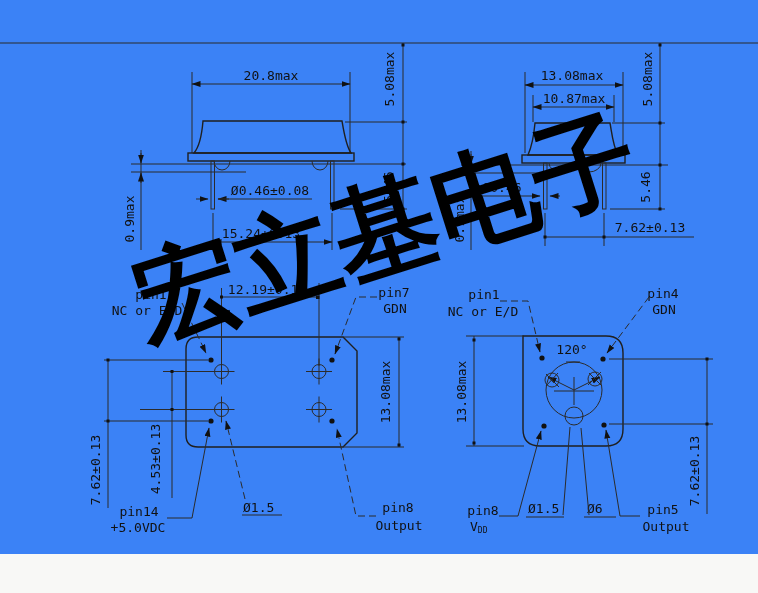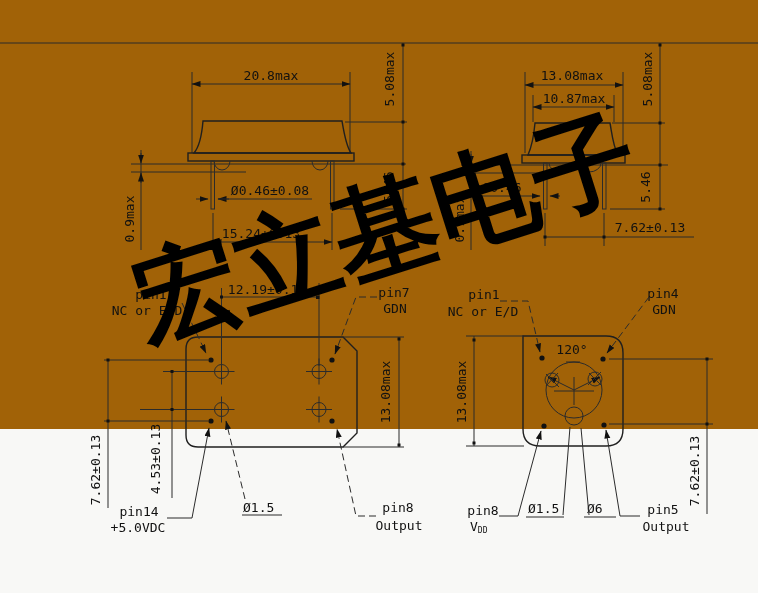--- a/index.html
+++ b/index.html
@@ -1,17 +1,17 @@
 <!DOCTYPE html>
 <html><head>
 <meta charset="utf-8">
 <style>
   html,body{margin:0;padding:0;}
   body{width:758px;height:593px;overflow:hidden;background:#f8f8f6;font-family:"DejaVu Sans Mono",monospace;}
-  .stage{position:relative;width:758px;height:429px;background:#a16207;}
+  .stage{position:relative;width:758px;height:554px;background:#3b82f6;}
   svg{display:block;}
   .ln{stroke:#2b2b2b;stroke-width:1;fill:none;}
   .ln2{stroke:#1f1f1f;stroke-width:1.4;fill:none;}
   .dash{stroke-dasharray:7 4;}
   .dim{font-family:"DejaVu Sans Mono",monospace;font-size:13px;fill:#111;}
   .dimsub{font-family:"DejaVu Sans Mono",monospace;font-size:8px;fill:#111;}
   .sq{fill:#111;stroke:none;}
   .dot{fill:#111;stroke:none;}
   .wm{font-family:"DejaVu Serif",serif;font-weight:700;font-size:104px;fill:#000;}
 </style>

